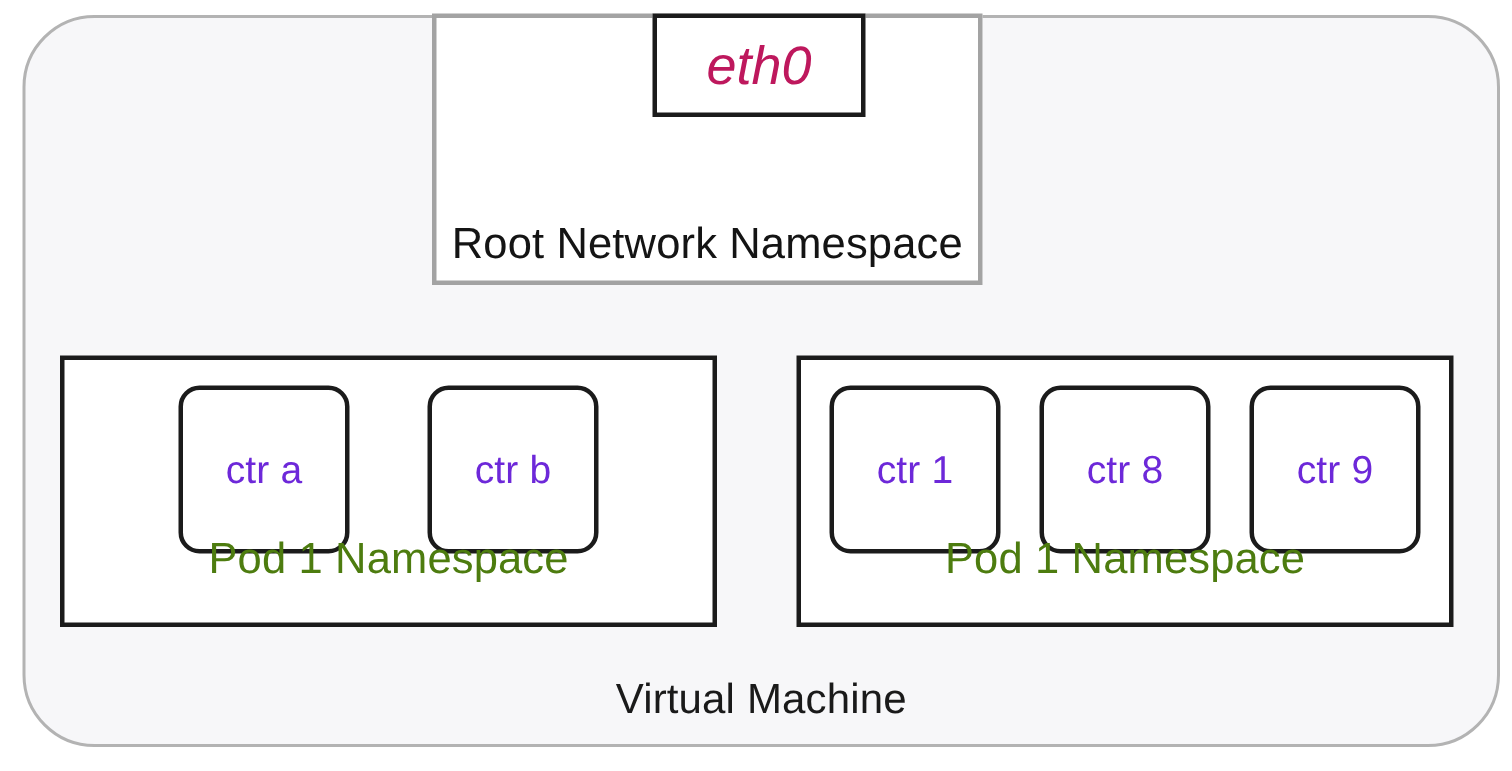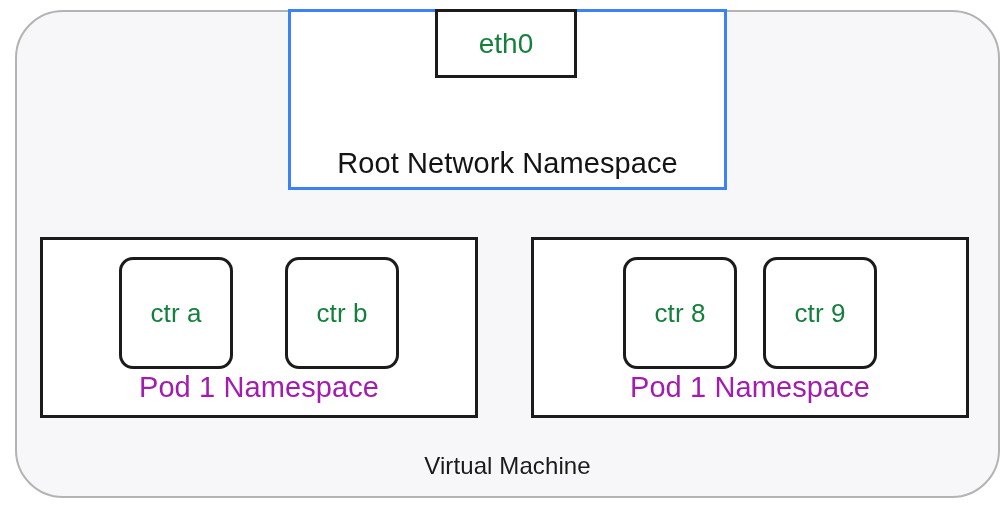--- a/index.html
+++ b/index.html
@@ -33,36 +33,36 @@
     border: 2px solid #b3b3b3;
     border-radius: 48px;
   }
 
   .vm-label {
     position: absolute;
     left: 0;
     right: 0;
     bottom: 13px;
     text-align: center;
-    font-size: 24px;
+    font-size: 28px;
     line-height: 34px;
     color: #1a1a1a;
     letter-spacing: 0.1px;
   }
 
   
   .root-ns-box {
     position: absolute;
     left: 288px;
     top: 9px;
-    width: 439px;
+    width: 367px;
     height: 181px;
     box-sizing: border-box;
     background: #ffffff;
-    border: 3px solid #3b82f6;
+    border: 3px solid #a3a3a3;
   }
 
   .root-ns-label {
     position: absolute;
     left: 0;
     right: 0;
     bottom: 6px;
     text-align: center;
     font-size: 29px;
     line-height: 36px;
@@ -79,23 +79,24 @@
     height: 69px;
     box-sizing: border-box;
     background: #ffffff;
     border: 3px solid #1b1b1b;
     display: flex;
     align-items: center;
     justify-content: center;
   }
 
   .eth0-label {
-    font-size: 28px;
+    font-size: 36px;
     line-height: 32px;
-    color: #15803d;
+    color: #be185d;
+    font-style: italic;
   }
 
   
   .pod-box {
     position: absolute;
     top: 237px;
     height: 181px;
     box-sizing: border-box;
     background: #ffffff;
     border: 3px solid #1b1b1b;
@@ -108,25 +109,25 @@
 
   .pod-box.pod-2 {
     left: 531px;
     width: 438px;
   }
 
   .pod-label {
     position: absolute;
     left: 0;
     right: 0;
-    bottom: 10px;
+    bottom: 24px;
     text-align: center;
     font-size: 29px;
     line-height: 36px;
-    color: #a21caf;
+    color: #4d7c0f;
     letter-spacing: 0.1px;
   }
 
   .ctr-row {
     position: absolute;
     left: 0;
     right: 0;
     top: 16px;
     height: 114px;
     display: flex;
@@ -146,21 +147,21 @@
     border: 3px solid #1b1b1b;
     border-radius: 14px;
     display: flex;
     align-items: center;
     justify-content: center;
   }
 
   .ctr-label {
     font-size: 26px;
     line-height: 30px;
-    color: #15803d;
+    color: #6d28d9;
     letter-spacing: 0.1px;
   }
 </style>
 </head>
 <body>
 
 <div id="diagram-canvas">
 
   <div class="vm-box">
 
@@ -183,20 +184,23 @@
       <div class="ctr-box">
         <span class="ctr-label">ctr b</span>
       </div>
     </div>
     <div class="pod-label">Pod 1 Namespace</div>
   </div>
 
   <div class="pod-box pod-2">
     <div class="ctr-row three-up">
       <div class="ctr-box">
+        <span class="ctr-label">ctr 1</span>
+      </div>
+      <div class="ctr-box">
         <span class="ctr-label">ctr 8</span>
       </div>
       <div class="ctr-box">
         <span class="ctr-label">ctr 9</span>
       </div>
     </div>
     <div class="pod-label">Pod 1 Namespace</div>
   </div>
 
 </div>

